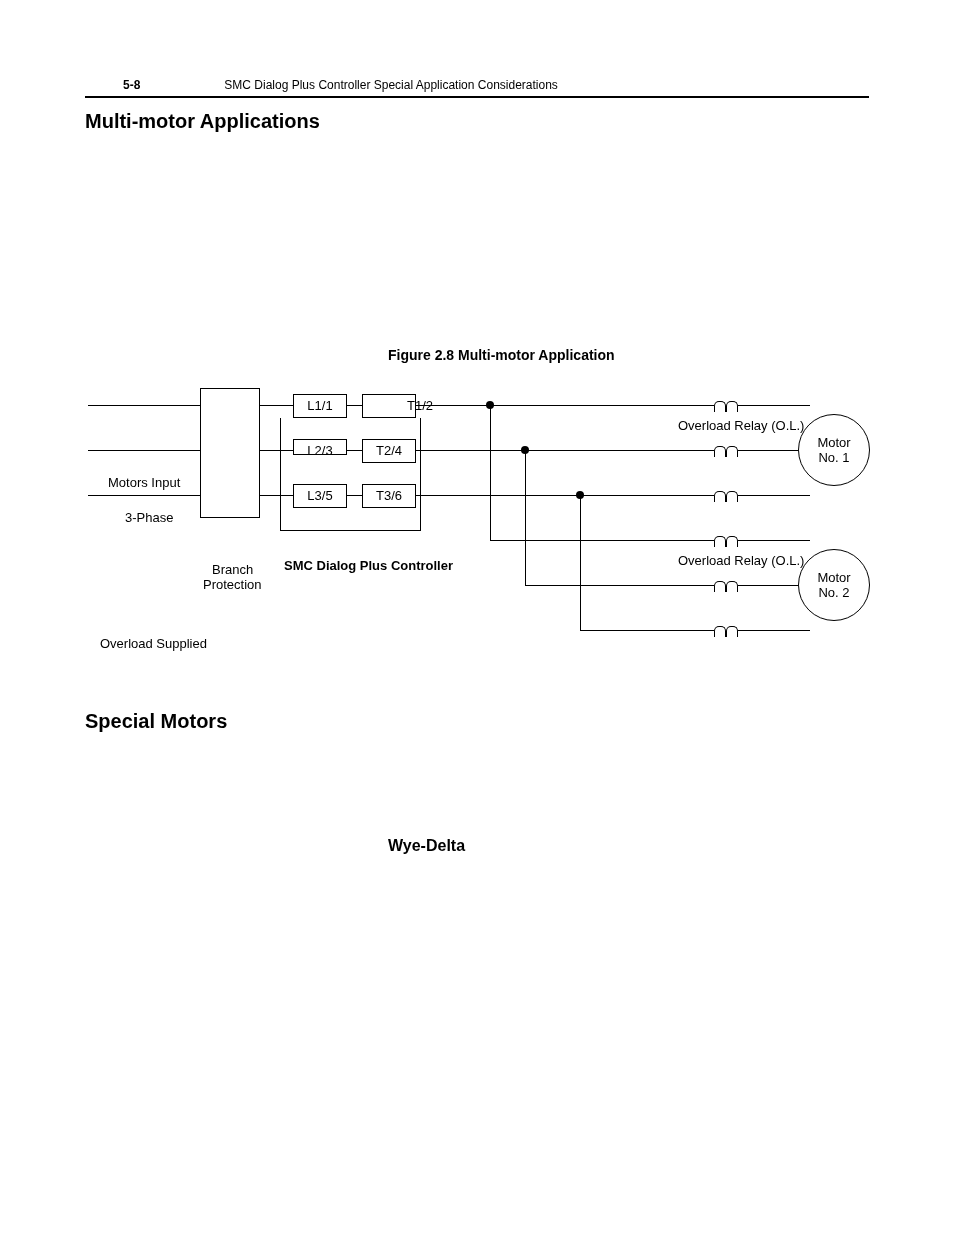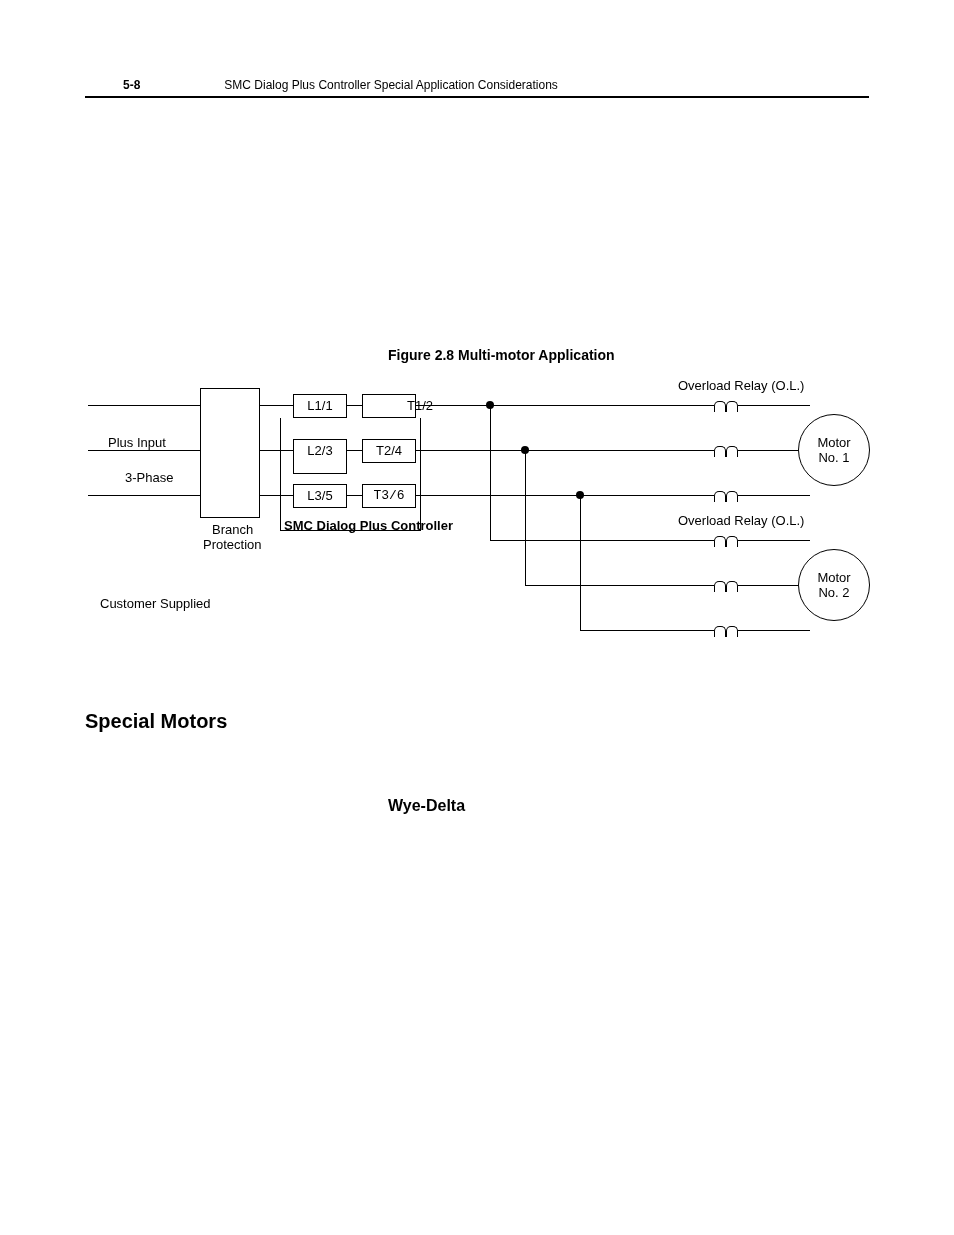--- a/index.html
+++ b/index.html
@@ -50,20 +50,21 @@
   .figcap {
     position: absolute;
     font-size: 14px;
     font-weight: bold;
     white-space: nowrap;
   }
   .label {
     position: absolute;
     font-size: 13px;
     white-space: nowrap;
+    margin-top: 40px;
   }
   .label.bold { font-weight: bold; }
   .boxlabel {
     position: absolute;
     border: 1px solid #000;
     font-size: 13px;
     text-align: center;
     padding-top: 3px;
     box-sizing: border-box;
     background: #fff;
@@ -128,58 +129,59 @@
 <body>
 
 <div class="page">
 
   <div class="header">
     <span class="pagenum">5-8</span>
     <span class="title">SMC Dialog Plus Controller Special Application Considerations</span>
   </div>
   <div class="header-rule"></div>
 
+  <div class="h1" style="top:110px;">Multi-motor Applications</div>
   <div class="h1" style="top:710px;">Special Motors</div>
 
   <div class="figcap" style="top:347px; left:388px;">Figure 2.8   Multi-motor Application</div>
 
-  <div class="label" style="top:435px; left:108px;">Plus Input</div>
+  <div class="label" style="top:435px; left:108px;">Motors Input</div>
   <div class="label" style="top:470px; left:125px;">3-Phase</div>
 
   <div class="hline" style="top:405px; left:88px; width:112px;"></div>
   <div class="hline" style="top:450px; left:88px; width:112px;"></div>
   <div class="hline" style="top:495px; left:88px; width:112px;"></div>
 
   <div class="rect" style="top:388px; left:200px; width:60px; height:130px;"></div>
   <div class="label" style="top:522px; left:212px;">Branch</div>
   <div class="label" style="top:537px; left:203px;">Protection</div>
 
   <div class="hline" style="top:405px; left:260px; width:33px;"></div>
   <div class="hline" style="top:450px; left:260px; width:33px;"></div>
   <div class="hline" style="top:495px; left:260px; width:33px;"></div>
 
   <div class="vline" style="top:418px; left:280px; height:113px;"></div>
   <div class="vline" style="top:418px; left:420px; height:113px;"></div>
   <div class="hline" style="top:530px; left:280px; width:141px;"></div>
 
   <div class="boxlabel" style="top:394px; left:293px; width:54px; height:24px;">L1/1</div>
-  <div class="boxlabel" style="top:439px; left:293px; width:54px; height:35px;">L2/3</div>
+  <div class="boxlabel" style="top:439px; left:293px; width:54px; height:16px;">L2/3</div>
   <div class="boxlabel" style="top:484px; left:293px; width:54px; height:24px;">L3/5</div>
 
   <div class="hline" style="top:405px; left:347px; width:15px;"></div>
   <div class="hline" style="top:450px; left:347px; width:15px;"></div>
   <div class="hline" style="top:495px; left:347px; width:15px;"></div>
 
   <div class="boxlabel" style="top:394px; left:362px; width:54px; height:24px;padding-left:44px;">T1/2</div>
   <div class="boxlabel" style="top:439px; left:362px; width:54px; height:24px;">T2/4</div>
-  <div class="boxlabel" style="top:484px; left:362px; width:54px; height:24px;font-family:Liberation Mono, monospace;">T3/6</div>
+  <div class="boxlabel" style="top:484px; left:362px; width:54px; height:24px;">T3/6</div>
 
   <div class="label bold" style="top:518px; left:284px;">SMC Dialog Plus Controller</div>
 
-  <div class="label" style="top:596px; left:100px;">Customer Supplied</div>
+  <div class="label" style="top:596px; left:100px;">Overload Supplied</div>
 
   <div class="hline" style="top:405px; left:416px; width:298px;"></div>
   <div class="hline" style="top:450px; left:416px; width:298px;"></div>
   <div class="hline" style="top:495px; left:416px; width:298px;"></div>
 
   <div class="dot" style="top:405px; left:490px;"></div>
   <div class="dot" style="top:450px; left:525px;"></div>
   <div class="dot" style="top:495px; left:580px;"></div>
 
   <div class="label" style="top:378px; left:678px;">Overload Relay (O.L.)</div>

